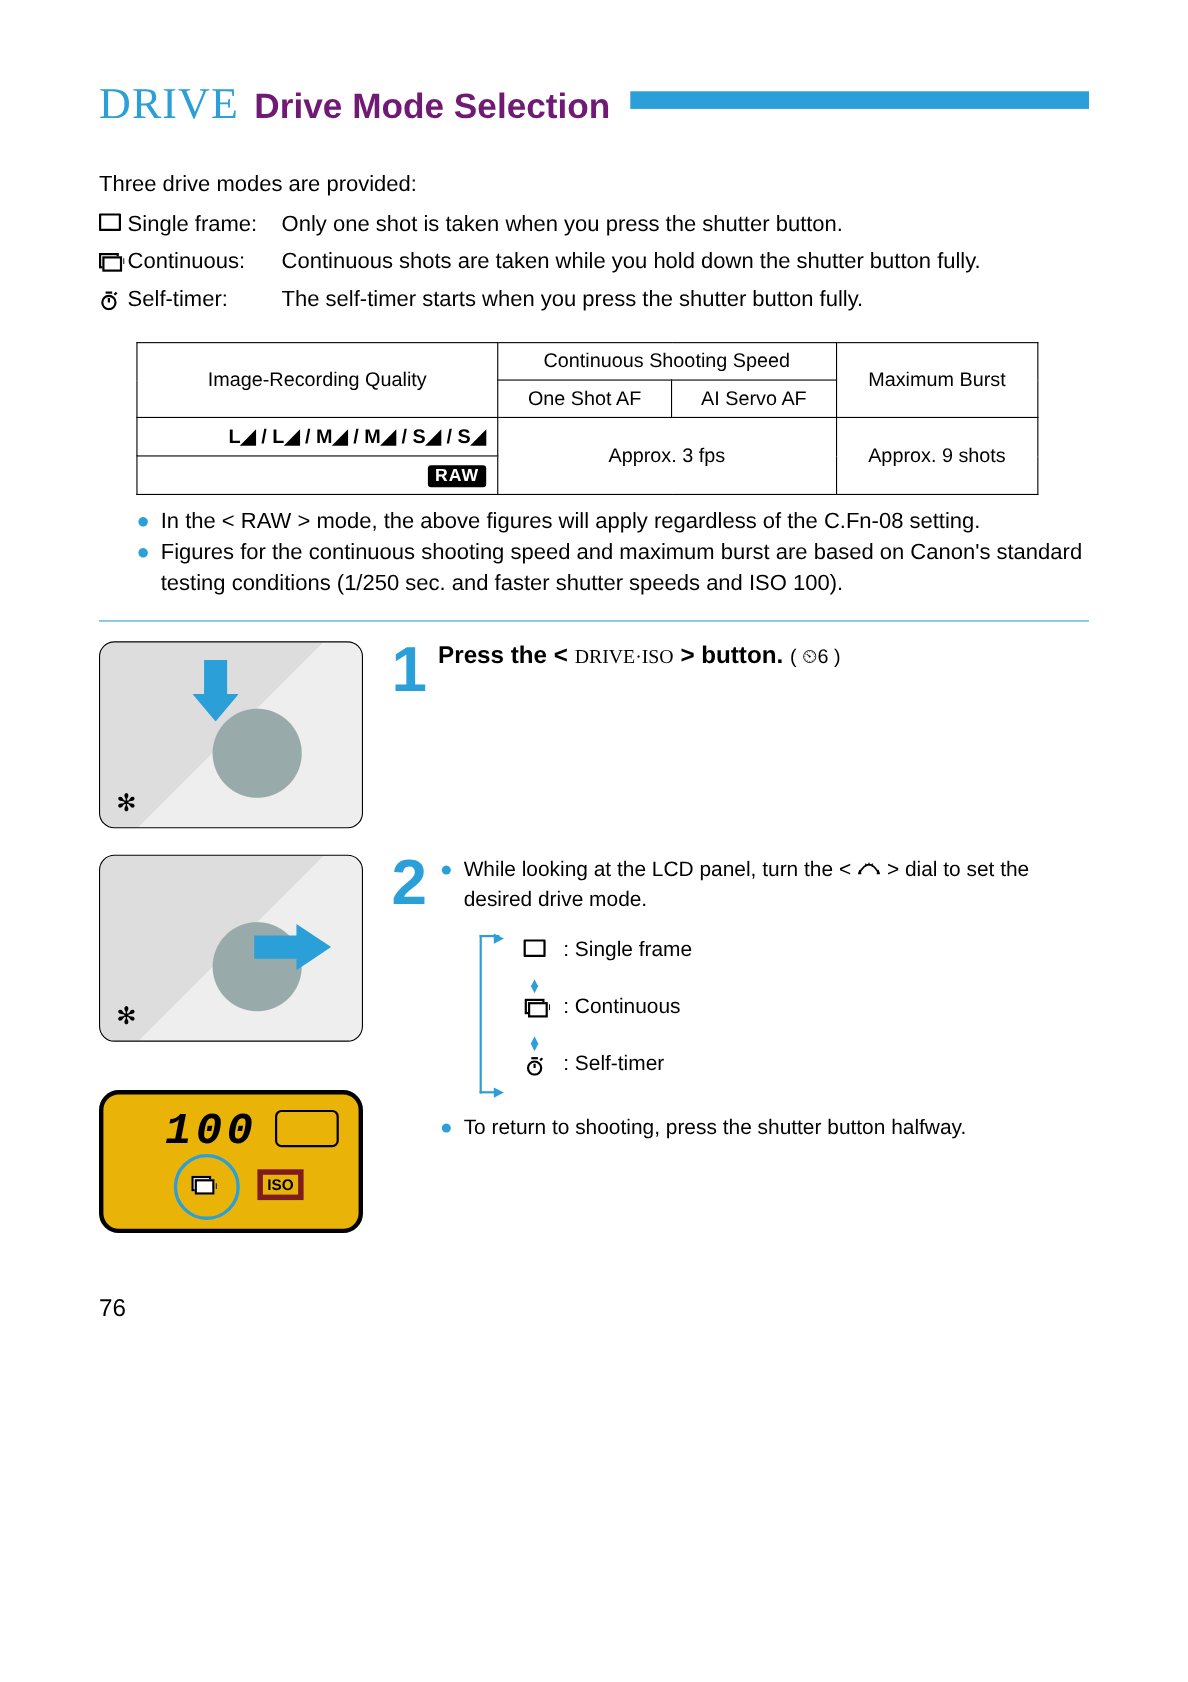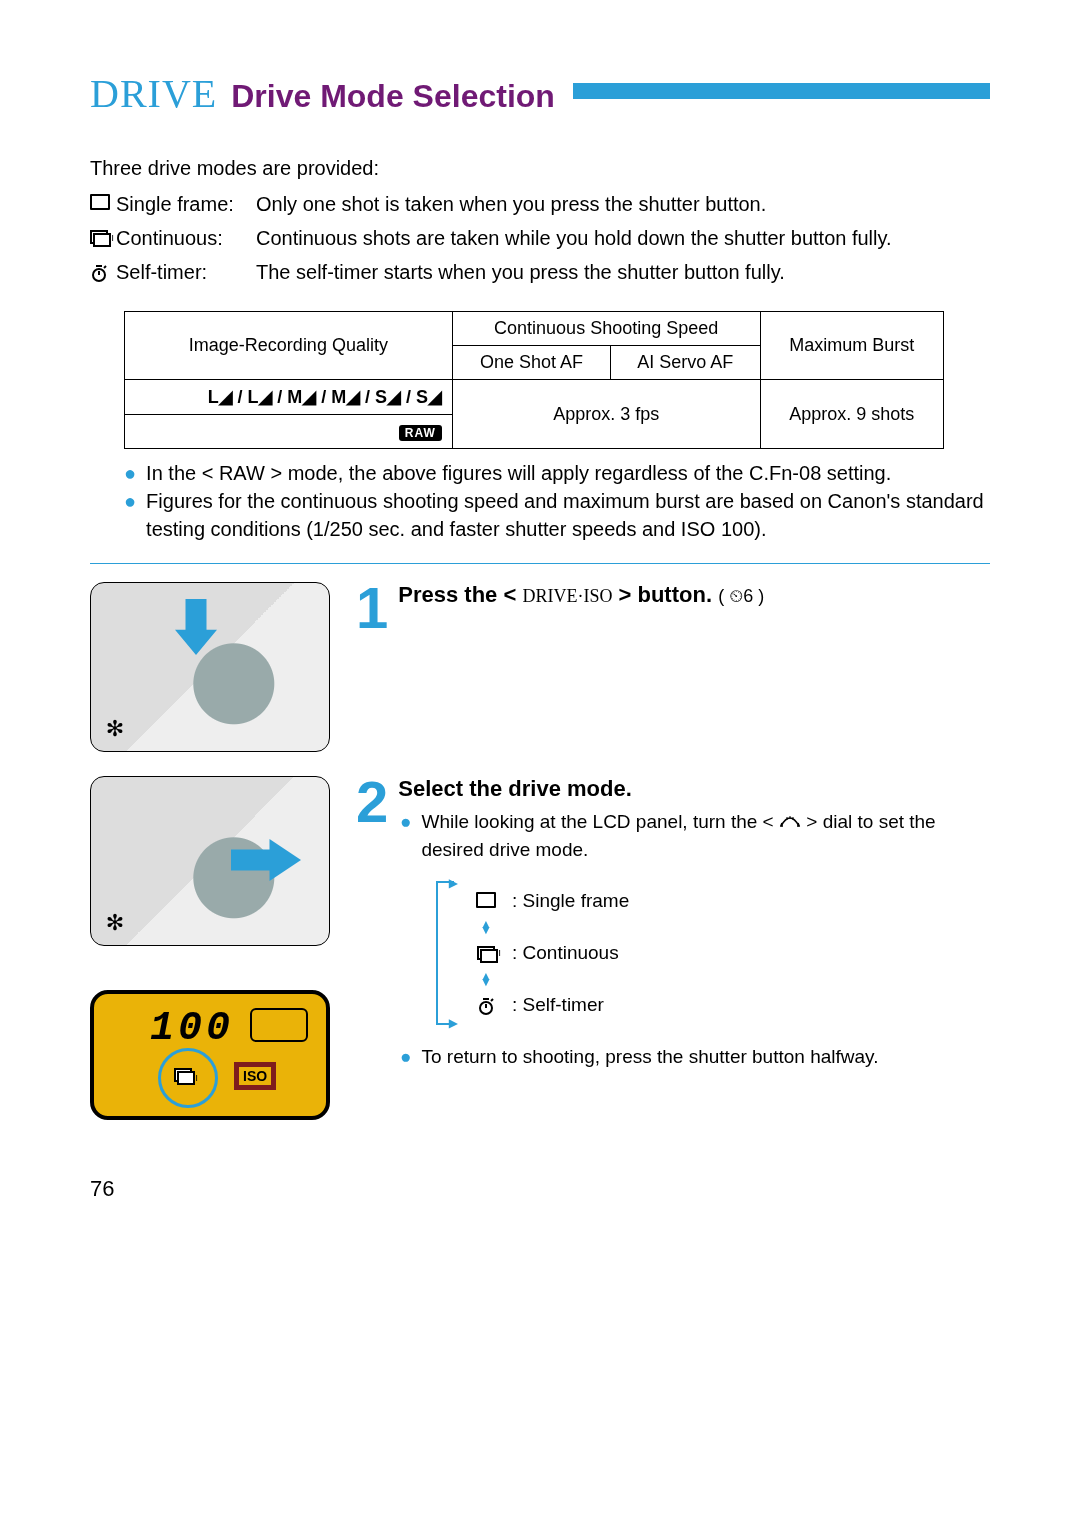--- a/index.html
+++ b/index.html
@@ -86,21 +86,21 @@
   table.spec .quality {
     text-align: right;
     font-weight: bold;
     font-family: Arial, sans-serif;
     padding-left: 16px;
   }
   .raw-badge {
     display: inline-block;
     background: #000;
     color: #fff;
-    font-size: 12px;
+    font-size: 16px;
     font-weight: bold;
     padding: 1px 6px;
     border-radius: 3px;
     letter-spacing: 1px;
   }
   
   .notes {
     font-size: 20px;
     line-height: 1.4;
     padding-left: 34px;
@@ -281,21 +281,20 @@
     position: absolute;
     bottom: -9px; right: -4px;
     color: #2b9fd8;
     font-size: 12px;
   }
   .cycle .opts {
     padding-left: 20px;
   }
   .cycle .opt {
     display: flex;
-    align-items: center;
     gap: 14px;
     height: 40px;
     font-size: 19px;
   }
   .cycle .opt .ic {
     width: 24px;
     text-align: center;
     font-size: 20px;
   }
   .cycle .link-arrow {
@@ -429,21 +428,20 @@
           <div class="box"></div>
           <div class="circle"></div>
           <div class="cont-ic">
             <span class="ic-cont"><span class="a a1"></span><span class="a a2"></span><span class="tail">ıı</span></span>
           </div>
           <div class="iso">ISO</div>
         </div>
       </div>
       <div class="step-right">
         <span class="step-num">2</span>
-        <div class="step-head">Select the drive mode.</div>
         <div class="step-body">
           <div class="bul">
             <span class="dot">●</span>
             <span>
               <span>While looking at the LCD panel, turn the &lt;</span>
               <span class="dial-ic">
                 <svg width="22" height="14" viewBox="0 0 22 14">
                     <path d="M2 12 Q11 -4 20 12" fill="none" stroke="#000" stroke-width="1.6"></path>
                     <path d="M4 12 L2 12 L3 9" fill="none" stroke="#000" stroke-width="1.6"></path>
                     <path d="M18 12 L20 12 L19 9" fill="none" stroke="#000" stroke-width="1.6"></path>

